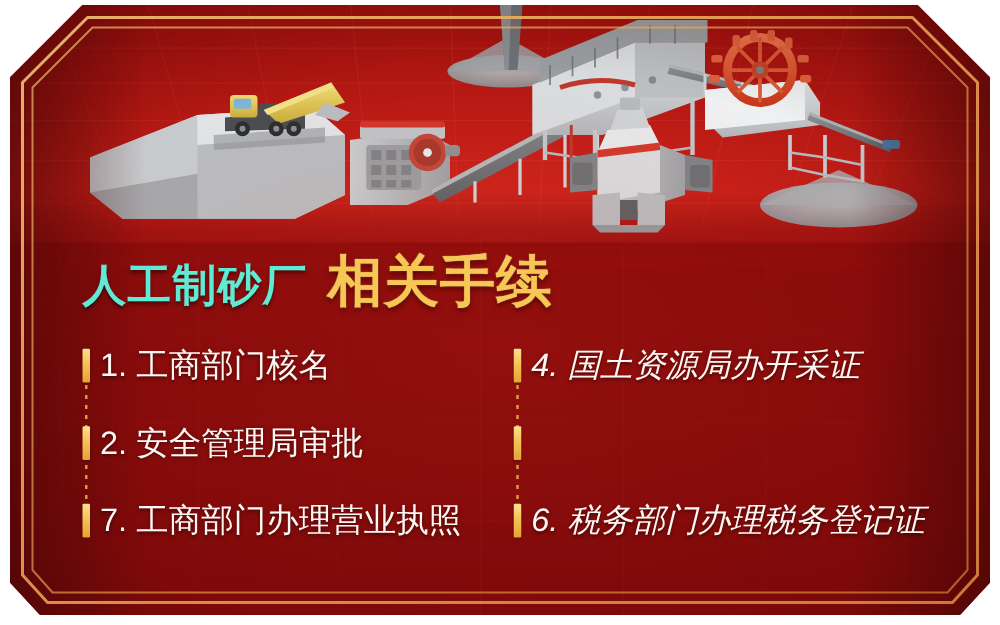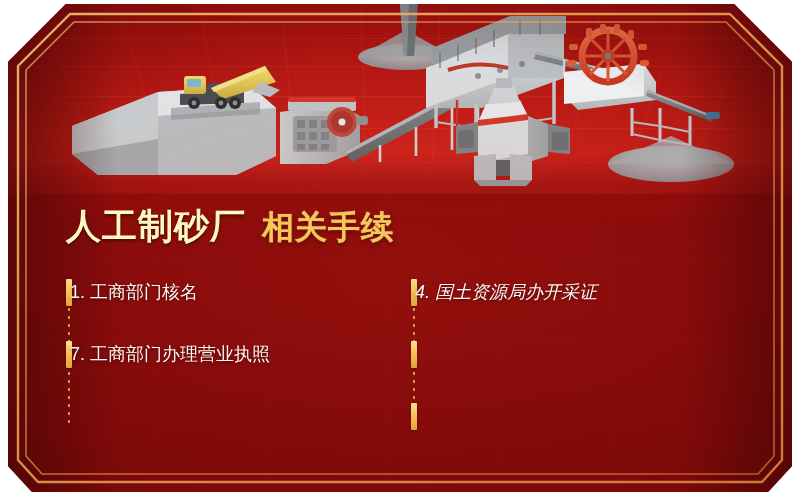--- a/index.html
+++ b/index.html
@@ -67,23 +67,23 @@
   
   .scene{position:absolute;left:0;top:0;width:784px;height:195px;}
   .scene svg{position:absolute;left:0;top:0;}
 
   
   .headline{
     position:absolute;left:58px;top:199px;
     font-size:35px;font-weight:bold;letter-spacing:1px;white-space:nowrap;
     line-height:46px;
   }
-  .headline .w{color:#fef9c3;text-shadow:0 2px 3px rgba(0,0,0,.45);}
+  .headline .w{color:#5eead4;text-shadow:0 2px 3px rgba(0,0,0,.45);}
   .headline .g{
-    color:#f7c755;margin-left:16px;font-size:32px;
+    color:#f7c755;margin-left:16px;font-size:44px;
     text-shadow:0 2px 4px rgba(60,0,0,.65), 0 0 1px #ffdf8e;
   }
 
   .list{position:absolute;left:58px;top:268px;width:690px;height:190px;}
   .col{position:absolute;top:0;width:345px;}
   .col.left{left:0;}
   .col.right{left:345px;font-style:italic;}
 
   .dotline{
     position:absolute;left:2px;top:12px;width:2px;height:142px;
@@ -91,22 +91,22 @@
     background-size:2px 8px;opacity:.85;
   }
 
   .item{position:relative;height:62px;}
   .bar{
     position:absolute;left:0;top:7px;width:6px;height:27px;border-radius:1px;
     background:linear-gradient(180deg,#ffdf92 0%,#f6c256 45%,#e4a433 100%);
     box-shadow:0 1px 2px rgba(0,0,0,.35);
   }
   .txt{
-    position:absolute;left:4px;top:0;
-    color:#fdf7f4;font-size:18px;line-height:41px;white-space:nowrap;
+    position:absolute;left:14px;top:0;
+    color:#fdf7f4;font-size:26px;line-height:41px;white-space:nowrap;
     text-shadow:0 1px 3px rgba(0,0,0,.5);
     text-align:right;
   }
 </style>
 </head>
 <body>
 
 <div id="banner">
 
   <div class="card">
@@ -385,35 +385,40 @@
 
       <div class="col left">
         <div class="dotline"></div>
 
         <div class="item">
           <span class="bar"></span>
           <span class="txt">1. 工商部门核名</span>
         </div>
         <div class="item">
           <span class="bar"></span>
+          <span class="txt">2. 安全管理局审批</span>
+        </div>
+        <div class="item">
+          <span class="bar"></span>
           <span class="txt">7. 工商部门办理营业执照</span>
         </div>
       </div>
 
       <div class="col right">
         <div class="dotline"></div>
 
         <div class="item">
           <span class="bar"></span>
           <span class="txt">4. 国土资源局办开采证</span>
         </div>
         <div class="item">
           <span class="bar"></span>
         </div>
         <div class="item">
           <span class="bar"></span>
+          <span class="txt">6. 税务部门办理税务登记证</span>
         </div>
       </div>
 
     </div>
 
   </div>
 </div>
 
 </body></html>

